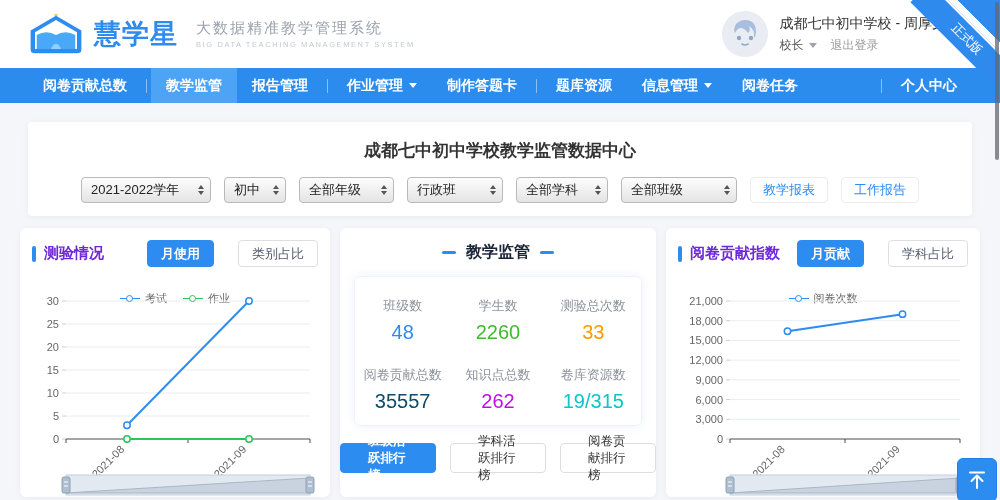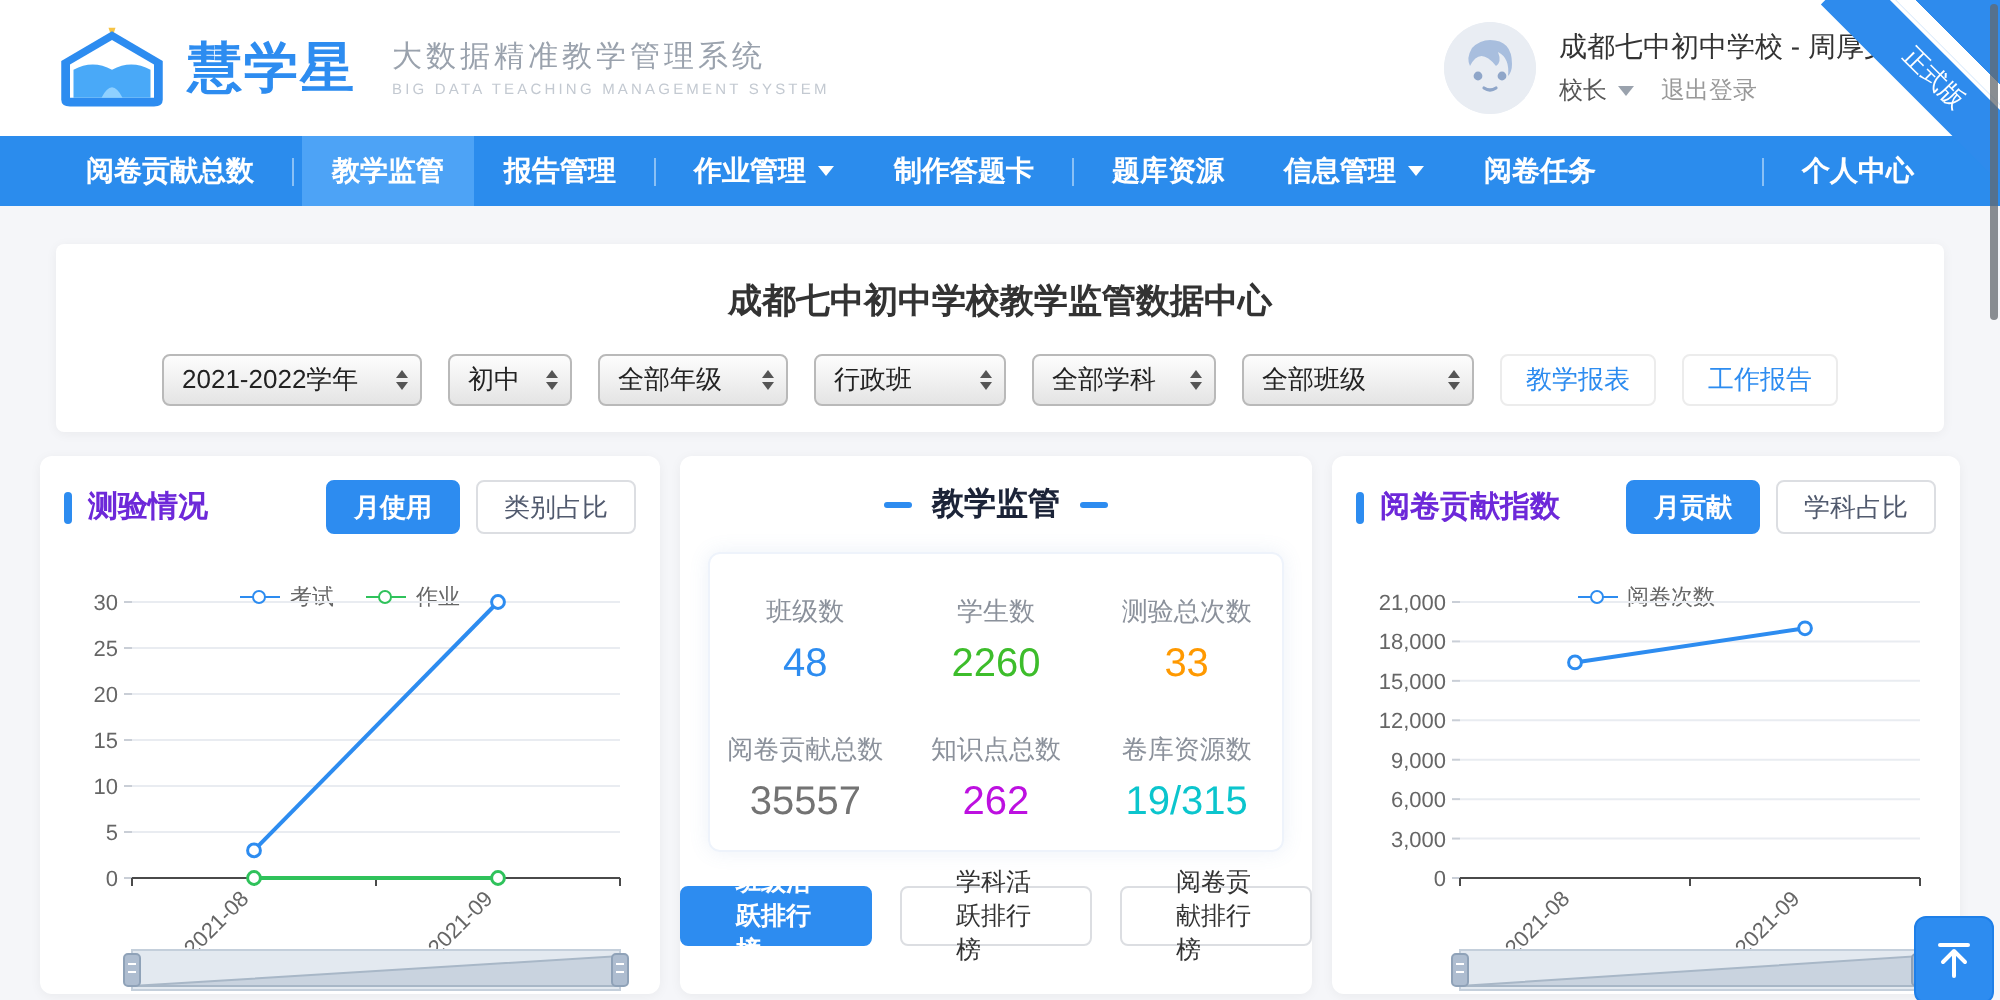--- a/index.html
+++ b/index.html
@@ -48,21 +48,21 @@
   .sel .spin i.dn { border-top:4px solid #555; }
   .ghost-btn { height:26px; padding:0 12px; background:#fff; border:1px solid #ececec; border-radius:4px;
     color:#2d8cf0; font-size:13px; display:flex; align-items:center; cursor:pointer; }
   
   .panels { display:flex; gap:10px; margin:12px 20px 0; }
   .panel { background:#fff; border-radius:6px; box-shadow:0 1px 6px rgba(0,0,0,.05); height:269px; overflow:hidden; }
   .panel.left { width:310px; } .panel.mid { width:316px; } .panel.right { width:314px; }
   .panel-head { display:flex; align-items:center; padding:12px 12px 0; }
   .accent { width:4px; height:16px; background:#2d8cf0; border-radius:2px; margin-right:8px; }
   .panel-title { font-size:15px; font-weight:700; color:#6d28d9; }
-  .head-btns { margin-left:auto; display:flex; gap:8px;justify-content:flex-end; }
+  .head-btns { margin-left:auto; display:flex; gap:24px;justify-content:flex-end; }
   .tgl { height:27px; padding:0 13px; border-radius:4px; font-size:13px; display:flex; align-items:center; cursor:pointer;
     background:#fff; border:1px solid #dcdee2; color:#515a6e; }
   .tgl.active { background:#2d8cf0; border-color:#2d8cf0; color:#fff; font-weight:600; }
   .legend { display:flex; justify-content:center; align-items:center; gap:16px; height:18px; margin-top:6px; }
   .lgi { display:flex; align-items:center; gap:5px; cursor:pointer;margin-top:32px; }
   .lgmark { position:relative; width:20px; height:9px; display:inline-block; }
   .lgline { position:absolute; left:0; right:0; top:4px; height:1.5px; }
   .lgdot { position:absolute; left:6px; top:1px; width:7px; height:7px; border-radius:50%; background:#fff; border:1.5px solid; }
   .lgtext { font-size:11px; color:#666; }
   .chart-box { padding:0 12px; }
@@ -295,21 +295,21 @@
           <div class="stat-value" style="color: rgb(61, 189, 43);">2260</div>
         </div>
         <div class="stat">
           <div class="stat-label">测验总次数</div>
           <div class="stat-value" style="color: rgb(255, 153, 0);">33</div>
         </div>
       </div>
       <div class="stat-row" style="margin-bottom:6px">
         <div class="stat">
           <div class="stat-label">阅卷贡献总数</div>
-          <div class="stat-value" style="color: #737373;">35557</div>
+          <div class="stat-value" style="color: #0c4a6e;">35557</div>
         </div>
         <div class="stat">
           <div class="stat-label">知识点总数</div>
           <div class="stat-value" style="color: rgb(189, 16, 224);">262</div>
         </div>
         <div class="stat">
           <div class="stat-label">卷库资源数</div>
           <div class="stat-value" style="color: rgb(11, 197, 205);">19/315</div>
         </div>
       </div>

